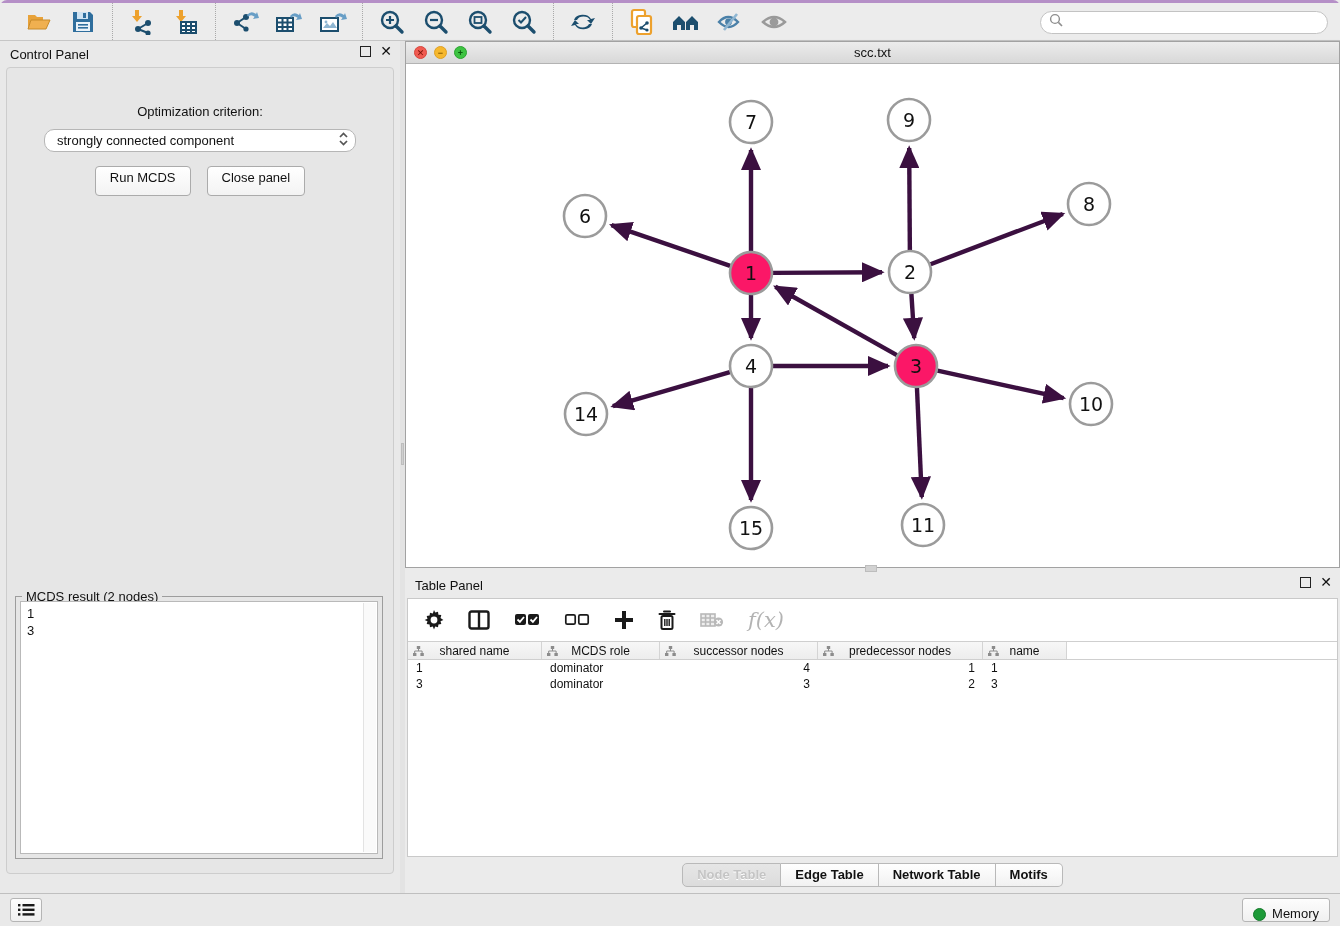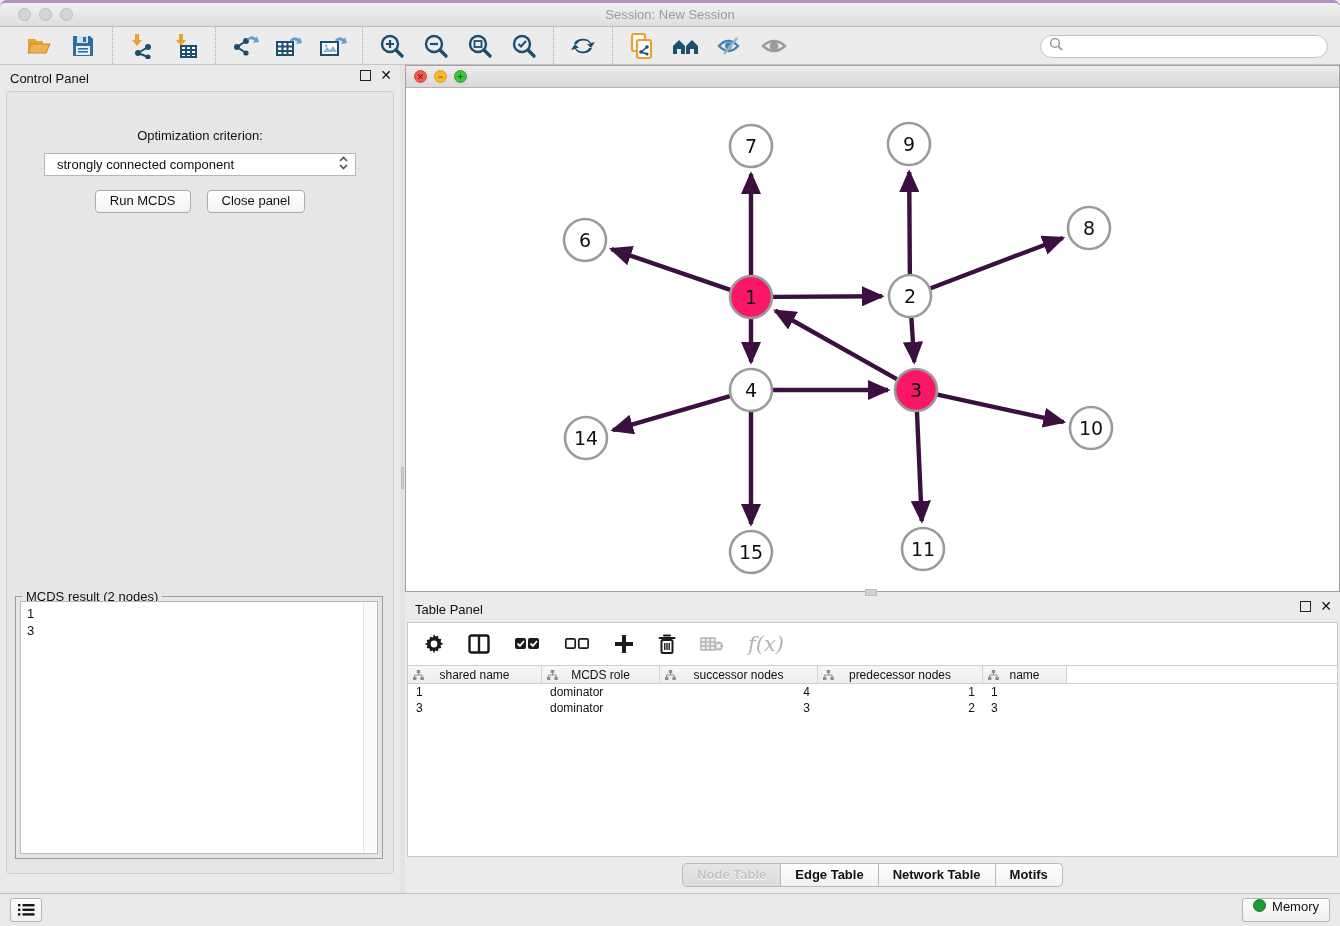--- a/index.html
+++ b/index.html
@@ -29,24 +29,24 @@
   .panel-head .ph-icons { position:absolute; right:8px; top:5px; display:flex; gap:9px; }
   .ph-float { width:11px; height:11px; border:1.6px solid #222; display:inline-block; }
   .ph-close { font-size:14px; font-weight:bold; color:#111; line-height:11px; }
   .tabrow { display:flex; justify-content:center; margin-top:2px; position:relative; z-index:2; }
   .tab { font-size:13px; font-weight:600; color:#111; background:linear-gradient(#ffffff,#f1f1f1); border:1px solid #b9b9b9; border-left:none; padding:3px 14px 4px; cursor:pointer; }
   .tab:first-child { border-left:1px solid #b9b9b9; border-radius:5px 0 0 5px; }
   .tab:last-child { border-radius:0 5px 5px 0; }
   .tab.sel { background:linear-gradient(#e6e6e6,#dcdcdc); color:#c4c4c4; text-shadow:0 1px 0 #fff; }
   .cpanel-inner { flex:1 1 auto; margin:-12px 6px 19px 6px; padding-top:12px; background:#e6e6e6; border:1px solid #cdcdcd; border-radius:4px; display:flex; flex-direction:column; min-height:0; }
   .opt-label { text-align:center; font-size:13px; color:#111; margin-top:24px; }
-  .selectbox { margin:10px auto 0; width:312px; height:23px; background:#fff; border:1px solid #b6b6b6; border-radius:0; display:flex; align-items:center; padding:0 6px 0 12px; font-size:13px; color:#111; cursor:pointer; }
+  .selectbox { margin:10px auto 0; width:312px; height:23px; background:#fff; border:1px solid #b6b6b6; border-radius:10px; display:flex; align-items:center; padding:0 6px 0 12px; font-size:13px; color:#111; cursor:pointer; }
   .selectbox .sel-text { flex:1; }
   .btnrow { display:flex; justify-content:center; gap:16px; margin-top:14px; }
-  .pushbtn { font-size:13px; color:#111; background:linear-gradient(#ffffff,#f3f3f3); border:1px solid #ababab; border-radius:4px; padding:2px 14px 10px; height:23px; cursor:pointer; }
+  .pushbtn { font-size:13px; color:#111; background:linear-gradient(#ffffff,#f3f3f3); border:1px solid #ababab; border-radius:4px; padding:2px 14px 10px; height:30px; cursor:pointer; }
   .cpanel-spacer { flex:1 1 auto; }
   .groupbox { position:relative; margin:10px 10px 14px 8px; border:1px solid #9d9d9d; height:263px; background:#e6e6e6; }
   .groupbox .legend { position:absolute; top:-8px; left:6px; background:#e6e6e6; padding:0 4px; font-size:13px; color:#111; }
   .resultlist { position:absolute; inset:4px; background:#fff; border:1px solid #b9b9b9; font-size:13px; color:#111; padding:3px 0 0 6px; overflow:hidden; }
   .resultlist .ritem { line-height:17px; }
   .resultlist .rscroll { position:absolute; right:1px; top:1px; bottom:1px; width:13px; background:#fafafa; border-left:1px solid #e3e3e3; }
 
   
   .vsplit { width:5px; flex:0 0 auto; background:#e3e3e3; position:relative; cursor:col-resize; }
   .vsplit .grip { position:absolute; top:402px; left:1px; width:3px; height:22px; background:#cfcfcf; border:1px solid #bdbdbd; }
@@ -80,36 +80,28 @@
   .thcell { position:relative; border-right:1px solid #d4d4d4; font-size:12px; color:#111; display:flex; align-items:center; justify-content:center; background:linear-gradient(#f7f7f7,#ededed); }
   .thcell svg { position:absolute; left:5px; top:4px; }
   .trows { flex:1 1 auto; overflow:hidden; font-size:12px; color:#111; }
   .trow { display:flex; height:16px; line-height:16px; }
   .tcell { padding:0 8px; white-space:nowrap; overflow:hidden; }
   .tabs-bottom { flex:0 0 auto; height:36px; display:flex; align-items:center; justify-content:center; background:#ebebeb; }
 
   
   .statusbar { height:33px; flex:0 0 auto; background:#e9e9e9; border-top:1px solid #bfbfbf; position:relative; display:flex; align-items:center; padding:0 10px; justify-content:space-between; }
   .sq-btn { width:32px; height:24px; background:linear-gradient(#fdfdfd,#f0f0f0); border:1px solid #b5b5b5; border-radius:3px; display:flex; align-items:center; justify-content:center; cursor:pointer; }
-  .mem-btn { height:24px; background:linear-gradient(#fdfdfd,#f0f0f0); border:1px solid #b5b5b5; border-radius:3px; display:flex; align-items:flex-start; gap:6px; padding:0 10px; font-size:13px; color:#111; cursor:pointer; }
+  .mem-btn { height:24px; background:linear-gradient(#fdfdfd,#f0f0f0); border:1px solid #b5b5b5; border-radius:3px; display:flex; align-items:flex-end; gap:6px; padding:0 10px; font-size:13px; color:#111; cursor:pointer; }
   .mem-dot { width:13px; height:13px; border-radius:50%; background:#1d9a38; border:1px solid #157a2b; }
 </style>
 </head>
 <body>
 
 <div class="app">
 
-  <div class="titlebar">
-    <div class="traffic">
-      <span class="tl"></span>
-      <span class="tl"></span>
-      <span class="tl"></span>
-    </div>
-    <div class="title">Session: New Session</div>
-  </div>
 
   <div class="toolbar">
     <div class="tgroup">
       <span class="tbtn">
         <svg width="26" height="22" viewBox="0 0 26 22">
             <path d="M2 4 h7 l2 2 h6 v3 H5 L2 18 Z" fill="#e8a239"></path>
             <path d="M5 9 h19 l-4 9 H2 Z" fill="#f0b050" stroke="#c88a28" stroke-width="1"></path>
           </svg>
       </span>
       <span class="tbtn">
@@ -295,20 +287,21 @@
 
     <div class="rightcol">
 
       <div class="netwin">
         <div class="wtitle">
           <span class="traffic2">
             <span class="tl2 red">✕</span>
             <span class="tl2 yel">−</span>
             <span class="tl2 grn">+</span>
           </span>
+          <span class="wt-text">scc.txt</span>
         </div>
         <div class="canvas">
           <svg id="graph-svg" width="931" height="502">
               <defs>
                 <marker id="arrow" markerWidth="5.6" markerHeight="4.6" refX="4.6" refY="2.3" orient="auto" markerUnits="strokeWidth">
                   <path d="M0,0 L5.2,2.3 L0,4.6 z" fill="#3b1040"></path>
                 </marker>
               </defs>
               <line x1="345" y1="187" x2="345" y2="86" stroke="#3b1040" stroke-width="4.4" marker-end="url(#arrow)"></line>
               <line x1="324.1924875913935" y1="201.85525176330984" x2="205.48228852004462" y2="161.09331593760567" stroke="#3b1040" stroke-width="4.4" marker-end="url(#arrow)"></line>

